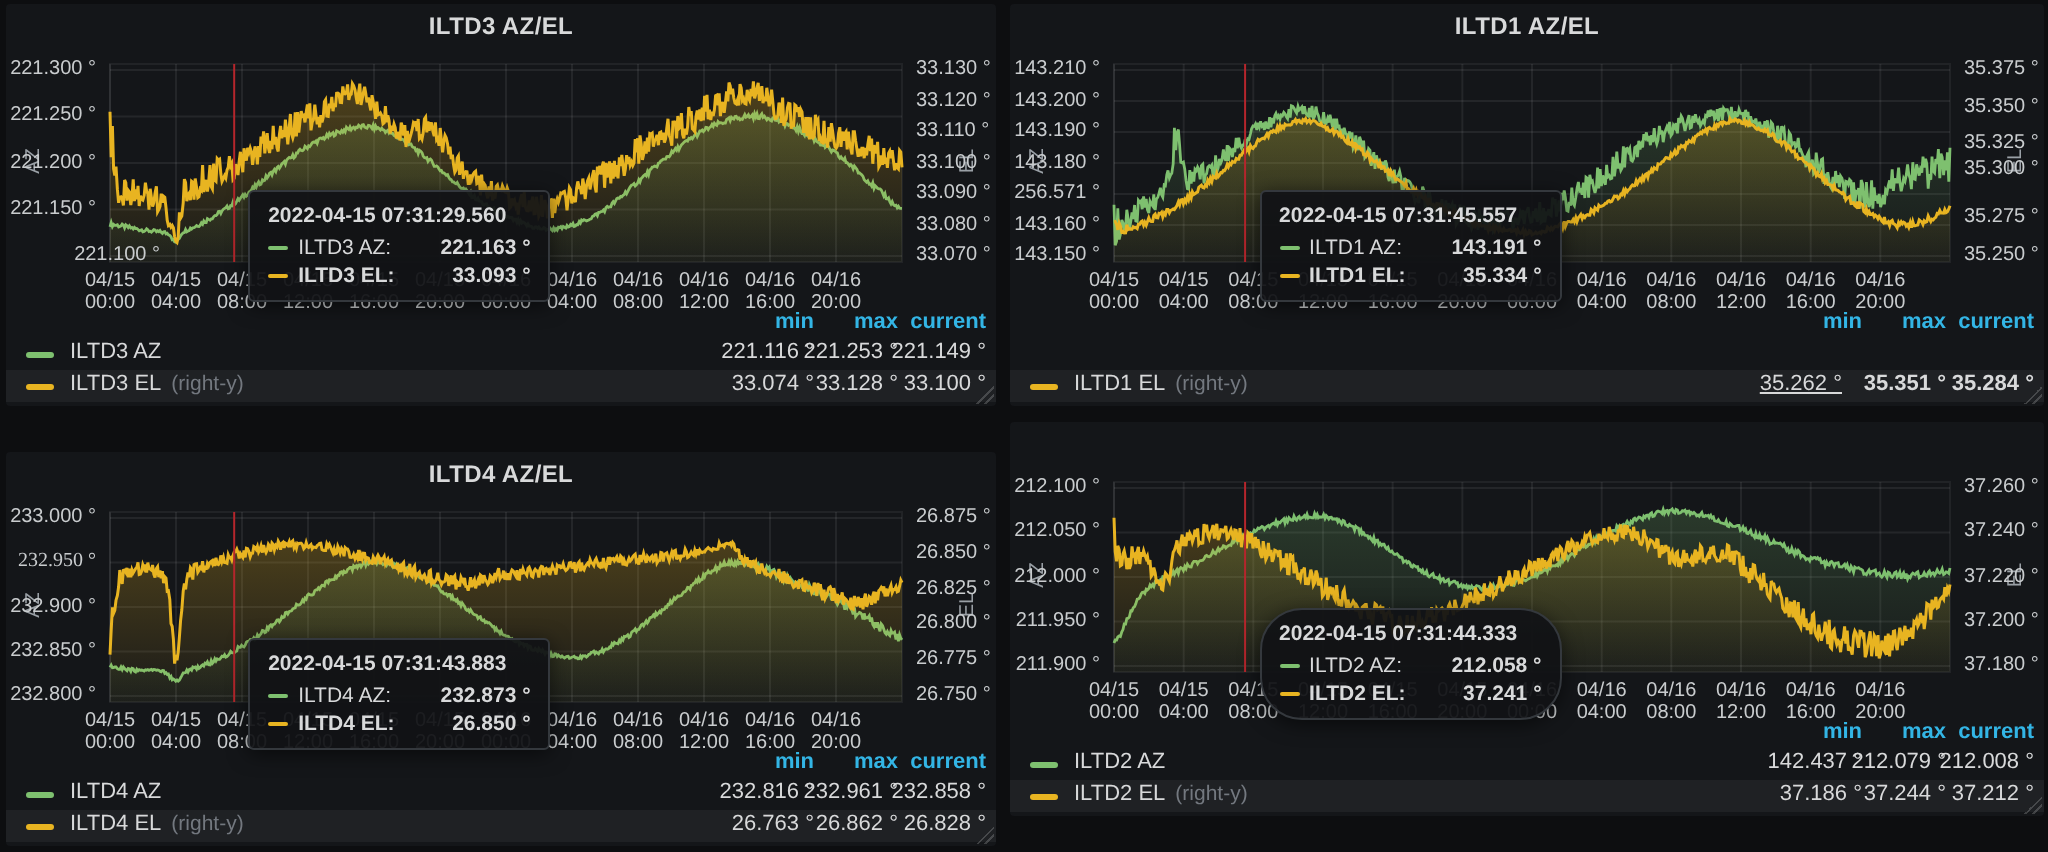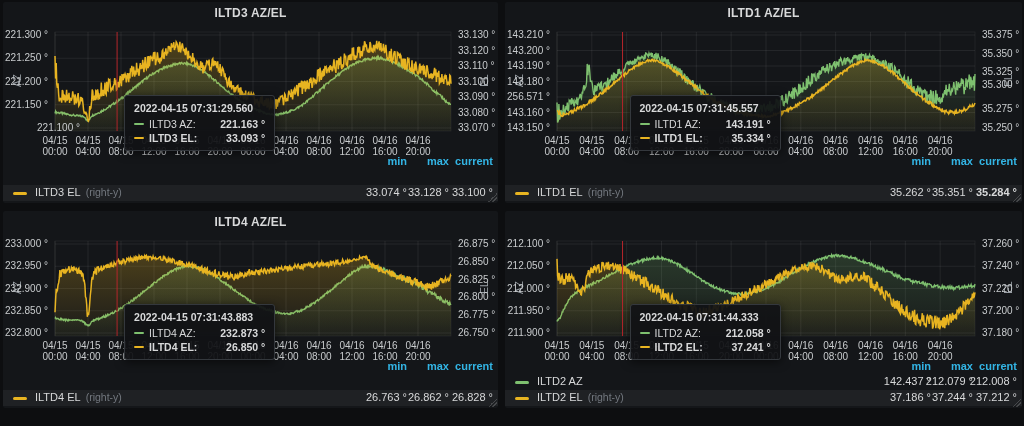--- a/index.html
+++ b/index.html
@@ -93,20 +93,27 @@
         <div class="tt-row bold">
           <span class="tt-mark" style="background: rgb(232, 180, 33);"></span>
           <span class="tt-name">ILTD3 EL:</span>
           <span class="tt-val">33.093 °</span>
         </div>
       </div>
     <div class="legend">
         <div class="lg-head" style="right: 91px; top: 153px;">min</div>
         <div class="lg-head" style="right: 49px; top: 153px;">max</div>
         <div class="lg-head" style="right: 5px; top: 153px;">current</div>
+        <div class="lg-row" style="top: 167px;">
+          <span class="lg-mark" style="background: rgb(126, 192, 111);"></span>
+          <span class="lg-name"><span>ILTD3 AZ</span></span>
+          <span class="lg-val" style="right: 91px;">221.116 °</span>
+          <span class="lg-val" style="right: 49px;">221.253 °</span>
+          <span class="lg-val" style="right: 5px;">221.149 °</span>
+        </div>
         <div class="lg-row hl" style="top: 183px;">
           <span class="lg-mark" style="background: rgb(232, 180, 33);"></span>
           <span class="lg-name"><span>ILTD3 EL</span><span class="lg-suffix" style="margin-left: 5px;">(right-y)</span></span>
           <span class="lg-val" style="right: 91px;">33.074 °</span>
           <span class="lg-val" style="right: 49px;">33.128 °</span>
           <span class="lg-val" style="right: 5px;">33.100 °</span>
         </div>
       </div>
     <div class="resize"></div>
   <div class="ylab l" style="left: 0px; width: 45px; top: 28px;">221.300 °</div>
@@ -200,22 +207,22 @@
           <span class="tt-val">35.334 °</span>
         </div>
       </div>
     <div class="legend">
         <div class="lg-head" style="right: 91px; top: 153px;">min</div>
         <div class="lg-head" style="right: 49px; top: 153px;">max</div>
         <div class="lg-head" style="right: 5px; top: 153px;">current</div>
         <div class="lg-row hl" style="top: 183px;">
           <span class="lg-mark" style="background: rgb(232, 180, 33);"></span>
           <span class="lg-name"><span>ILTD1 EL</span><span class="lg-suffix" style="margin-left: 5px;">(right-y)</span></span>
-          <span class="lg-val" style="right: 91px;">35.262 °</span>
-          <span class="lg-val" style="right: 49px;">35.351 °</span>
+          <span class="lg-val" style="right: 101px; text-decoration: underline;">35.262 °</span>
+          <span class="lg-val" style="right: 49px; font-weight: bold;">35.351 °</span>
           <span class="lg-val" style="right: 5px; font-weight: bold;">35.284 °</span>
         </div>
       </div>
     <div class="resize"></div>
   <div class="ylab l" style="left: 0px; width: 45px; top: 28px;">143.210 °</div>
       <div class="ylab l" style="left: 0px; width: 45px; top: 43.5px;">143.200 °</div>
       <div class="ylab l" style="left: 0px; width: 45px; top: 59px;">143.190 °</div>
       <div class="ylab l" style="left: 0px; width: 45px; top: 74.5px;">143.180 °</div>
       <div class="ylab l" style="left: 0px; width: 45px; top: 90px;">256.571 °</div>
       <div class="ylab l" style="left: 0px; width: 45px; top: 105.5px;">143.160 °</div>
@@ -244,21 +251,21 @@
       <div class="xlab" style="left: 273.833px; top: 144px;">04:00</div>
       <div class="xlab" style="left: 308.667px; top: 133px;">04/16</div>
       <div class="xlab" style="left: 308.667px; top: 144px;">08:00</div>
       <div class="xlab" style="left: 343.5px; top: 133px;">04/16</div>
       <div class="xlab" style="left: 343.5px; top: 144px;">12:00</div>
       <div class="xlab" style="left: 378.333px; top: 133px;">04/16</div>
       <div class="xlab" style="left: 378.333px; top: 144px;">16:00</div>
       <div class="xlab" style="left: 413.167px; top: 133px;">04/16</div>
       <div class="xlab" style="left: 413.167px; top: 144px;">20:00</div>
     </div>
-    <div class="panel" style="left: 3px; top: 211px; width: 495px; height: 197px;">
+    <div class="panel" style="left: 3px; top: 226px; width: 495px; height: 197px;">
       <svg class="chart" width="495" height="197">
         <defs>
           <linearGradient id="g2_0" gradientUnits="userSpaceOnUse" x1="0" y1="30" x2="0" y2="125">
             <stop offset="0%" stop-color="#7ec06f" stop-opacity="0.24"></stop>
             <stop offset="100%" stop-color="#7ec06f" stop-opacity="0.03"></stop>
           </linearGradient>
           <linearGradient id="g2_1" gradientUnits="userSpaceOnUse" x1="0" y1="30" x2="0" y2="125">
             <stop offset="0%" stop-color="#e8b421" stop-opacity="0.3"></stop>
             <stop offset="100%" stop-color="#e8b421" stop-opacity="0.03"></stop>
           </linearGradient>
@@ -300,31 +307,38 @@
         <div class="tt-row bold">
           <span class="tt-mark" style="background: rgb(232, 180, 33);"></span>
           <span class="tt-name">ILTD4 EL:</span>
           <span class="tt-val">26.850 °</span>
         </div>
       </div>
     <div class="legend">
         <div class="lg-head" style="right: 91px; top: 149px;">min</div>
         <div class="lg-head" style="right: 49px; top: 149px;">max</div>
         <div class="lg-head" style="right: 5px; top: 149px;">current</div>
+        <div class="lg-row" style="top: 163px;">
+          <span class="lg-mark" style="background: rgb(126, 192, 111);"></span>
+          <span class="lg-name"><span>ILTD4 AZ</span></span>
+          <span class="lg-val" style="right: 91px;">232.816 °</span>
+          <span class="lg-val" style="right: 49px;">232.961 °</span>
+          <span class="lg-val" style="right: 5px;">232.858 °</span>
+        </div>
         <div class="lg-row hl" style="top: 179px;">
           <span class="lg-mark" style="background: rgb(232, 180, 33);"></span>
           <span class="lg-name"><span>ILTD4 EL</span><span class="lg-suffix" style="margin-left: 5px;">(right-y)</span></span>
           <span class="lg-val" style="right: 91px;">26.763 °</span>
           <span class="lg-val" style="right: 49px;">26.862 °</span>
           <span class="lg-val" style="right: 5px; text-align: right;">26.828 °</span>
         </div>
       </div>
     <div class="resize"></div>
   <div class="ylab l" style="left: 0px; width: 45px; top: 28px;">233.000 °</div>
-      <div class="ylab l" style="left: 0px; width: 45px; top: 50.25px;">232.950 °</div>
+      <div class="ylab l" style="left: 0px; width: 45px; top: 50.25px; font-family: Liberation Serif, serif;">232.950 °</div>
       <div class="ylab l" style="left: 0px; width: 45px; top: 72.5px;">232.900 °</div>
       <div class="ylab l" style="left: 0px; width: 45px; top: 94.75px;">232.850 °</div>
       <div class="ylab l" style="left: 0px; width: 45px; top: 117px;">232.800 °</div>
       <div class="ylab" style="left: 455px; top: 28px;">26.875 °</div>
       <div class="ylab" style="left: 455px; top: 45.8px;">26.850 °</div>
       <div class="ylab" style="left: 455px; top: 63.6px;">26.825 °</div>
       <div class="ylab" style="left: 455px; top: 81.4px;">26.800 °</div>
       <div class="ylab" style="left: 455px; top: 99.2px;">26.775 °</div>
       <div class="ylab" style="left: 455px; top: 117px;">26.750 °</div>
       <div class="xlab" style="left: 30px; top: 129px;">04/15</div>
@@ -383,21 +397,21 @@
         <line x1="400.33333333333337" y1="30" x2="400.33333333333337" y2="125" stroke="rgba(255,255,255,0.07)" stroke-width="1"></line>
         <line x1="435.16666666666663" y1="30" x2="435.16666666666663" y2="125" stroke="rgba(255,255,255,0.07)" stroke-width="1"></line>
         <path d="M52.0,110.5L52.6,109.0L53.3,109.0L53.9,107.5L54.6,107.0L55.2,107.3L55.9,104.9L56.5,103.8L57.1,101.0L57.8,101.0L58.4,98.3L59.1,98.1L59.7,97.4L60.4,94.4L61.0,94.5L61.6,92.9L62.3,92.3L62.9,90.9L63.6,88.6L64.2,88.5L64.9,87.8L65.5,86.2L66.1,85.2L66.8,85.0L67.4,85.7L68.1,83.6L68.7,84.0L69.4,83.3L70.0,81.5L70.6,82.3L71.3,81.3L71.9,82.2L72.6,79.8L73.2,80.2L73.9,79.5L74.5,80.1L75.2,78.9L75.8,79.5L76.4,77.3L77.1,77.4L77.7,77.3L78.4,76.9L79.0,77.9L79.7,77.1L80.3,77.2L80.9,76.4L81.6,74.7L82.2,76.2L82.9,74.6L83.5,73.7L84.2,75.7L84.8,73.5L85.4,72.8L86.1,73.2L86.7,74.3L87.4,72.2L88.0,73.3L88.7,71.1L89.3,72.0L89.9,72.4L90.6,72.5L91.2,70.7L91.9,69.7L92.5,69.7L93.2,69.7L93.8,70.9L94.4,69.8L95.1,69.3L95.7,69.3L96.4,69.1L97.0,68.4L97.7,67.0L98.3,66.7L98.9,67.2L99.6,67.4L100.2,67.1L100.9,65.8L101.5,64.4L102.2,65.6L102.8,65.9L103.4,64.6L104.1,63.2L104.7,64.4L105.4,63.5L106.0,63.3L106.7,61.9L107.3,62.1L107.9,63.0L108.6,62.3L109.2,61.8L109.9,61.5L110.5,61.7L111.2,59.7L111.8,60.3L112.4,59.4L113.1,58.0L113.7,59.7L114.4,57.5L115.0,58.6L115.7,58.5L116.3,56.6L117.0,57.5L117.6,57.2L118.2,57.1L118.9,57.1L119.5,55.8L120.2,55.4L120.8,55.9L121.5,55.4L122.1,54.1L122.7,54.7L123.4,54.1L124.0,53.0L124.7,53.3L125.3,52.8L126.0,52.2L126.6,52.5L127.2,53.7L127.9,52.7L128.5,52.2L129.2,51.7L129.8,52.6L130.5,51.4L131.1,51.0L131.7,50.6L132.4,51.2L133.0,49.5L133.7,51.5L134.3,50.1L135.0,50.4L135.6,49.6L136.2,49.1L136.9,48.4L137.5,50.6L138.2,48.5L138.8,49.8L139.5,47.9L140.1,48.6L140.7,49.1L141.4,49.2L142.0,47.0L142.7,48.5L143.3,49.1L144.0,47.7L144.6,47.2L145.2,48.5L145.9,47.9L146.5,47.7L147.2,46.8L147.8,47.8L148.5,46.1L149.1,48.0L149.7,47.5L150.4,47.7L151.0,47.9L151.7,47.9L152.3,45.8L153.0,47.5L153.6,46.2L154.2,47.9L154.9,47.4L155.5,47.6L156.2,47.5L156.8,46.2L157.5,48.2L158.1,46.8L158.8,47.6L159.4,48.5L160.0,47.7L160.7,47.6L161.3,48.6L162.0,48.4L162.6,48.6L163.3,48.4L163.9,49.9L164.5,48.9L165.2,49.9L165.8,51.0L166.5,49.2L167.1,49.5L167.8,51.5L168.4,51.6L169.0,52.2L169.7,51.2L170.3,51.8L171.0,52.1L171.6,52.3L172.3,54.2L172.9,52.2L173.5,52.8L174.2,53.0L174.8,55.5L175.5,54.0L176.1,56.1L176.8,55.4L177.4,56.6L178.0,56.7L178.7,56.8L179.3,58.1L180.0,57.4L180.6,58.6L181.3,59.6L181.9,57.7L182.5,60.4L183.2,59.1L183.8,59.0L184.5,61.6L185.1,60.7L185.8,61.7L186.4,61.1L187.0,61.1L187.7,62.6L188.3,63.4L189.0,62.6L189.6,64.4L190.3,64.9L190.9,64.5L191.5,65.5L192.2,66.2L192.8,66.2L193.5,65.9L194.1,66.6L194.8,67.6L195.4,67.5L196.0,67.8L196.7,70.1L197.3,69.5L198.0,69.4L198.6,70.4L199.3,69.8L199.9,70.4L200.6,72.3L201.2,72.6L201.8,71.5L202.5,72.0L203.1,72.5L203.8,72.3L204.4,74.2L205.1,73.9L205.7,74.9L206.3,74.0L207.0,75.9L207.6,75.9L208.3,74.6L208.9,76.8L209.6,77.4L210.2,76.9L210.8,76.3L211.5,75.8L212.1,77.7L212.8,77.6L213.4,77.9L214.1,78.4L214.7,77.3L215.3,79.7L216.0,78.4L216.6,78.2L217.3,80.0L217.9,79.9L218.6,79.0L219.2,78.7L219.8,81.2L220.5,80.3L221.1,80.1L221.8,79.6L222.4,79.6L223.1,80.6L223.7,80.4L224.3,82.4L225.0,82.1L225.6,81.3L226.3,82.8L226.9,81.8L227.6,82.6L228.2,81.8L228.8,83.3L229.5,82.2L230.1,83.0L230.8,82.0L231.4,83.2L232.1,82.7L232.7,82.6L233.3,81.8L234.0,82.0L234.6,82.2L235.3,83.3L235.9,84.0L236.6,82.5L237.2,83.4L237.8,84.1L238.5,83.7L239.1,83.7L239.8,82.1L240.4,84.0L241.1,83.0L241.7,81.4L242.4,83.2L243.0,82.8L243.6,81.9L244.3,82.5L244.9,82.2L245.6,81.0L246.2,81.4L246.9,81.8L247.5,82.0L248.1,80.9L248.8,81.2L249.4,80.3L250.1,80.2L250.7,80.0L251.4,81.6L252.0,81.7L252.6,80.2L253.3,78.9L253.9,78.9L254.6,79.3L255.2,79.9L255.9,78.1L256.5,79.0L257.1,79.0L257.8,79.4L258.4,78.9L259.1,78.5L259.7,78.3L260.4,77.7L261.0,77.5L261.6,77.4L262.3,77.4L262.9,75.3L263.6,77.2L264.2,75.9L264.9,74.4L265.5,75.4L266.1,75.1L266.8,74.0L267.4,74.2L268.1,72.7L268.7,74.7L269.4,72.3L270.0,73.2L270.6,71.7L271.3,72.0L271.9,71.8L272.6,72.0L273.2,71.4L273.9,71.9L274.5,69.7L275.1,71.0L275.8,68.5L276.4,69.7L277.1,68.0L277.7,68.3L278.4,67.0L279.0,68.6L279.6,67.2L280.3,66.3L280.9,65.8L281.6,66.0L282.2,66.9L282.9,65.3L283.5,64.1L284.2,63.9L284.8,63.9L285.4,62.7L286.1,62.3L286.7,62.5L287.4,61.2L288.0,62.7L288.7,62.2L289.3,61.1L289.9,61.2L290.6,60.7L291.2,60.8L291.9,58.4L292.5,60.1L293.2,57.6L293.8,59.0L294.4,58.0L295.1,56.9L295.7,57.6L296.4,57.2L297.0,55.2L297.7,55.1L298.3,56.6L298.9,56.5L299.6,55.2L300.2,54.2L300.9,54.7L301.5,54.2L302.2,54.1L302.8,54.5L303.4,51.9L304.1,52.8L304.7,51.9L305.4,53.4L306.0,51.6L306.7,51.2L307.3,52.0L307.9,51.0L308.6,49.7L309.2,50.7L309.9,51.4L310.5,49.7L311.2,50.4L311.8,48.5L312.4,48.1L313.1,49.1L313.7,48.4L314.4,47.5L315.0,47.6L315.7,48.3L316.3,48.9L316.9,47.0L317.6,47.7L318.2,46.6L318.9,46.5L319.5,47.7L320.2,45.8L320.8,45.4L321.4,47.3L322.1,47.1L322.7,45.8L323.4,44.8L324.0,44.5L324.7,44.8L325.3,44.9L326.0,45.7L326.6,43.8L327.2,45.8L327.9,44.4L328.5,44.2L329.2,45.7L329.8,44.2L330.5,44.0L331.1,43.5L331.7,45.0L332.4,45.5L333.0,43.7L333.7,44.0L334.3,45.7L335.0,45.5L335.6,45.1L336.2,44.3L336.9,44.6L337.5,44.1L338.2,45.6L338.8,44.6L339.5,44.5L340.1,46.2L340.7,45.3L341.4,45.8L342.0,45.2L342.7,45.9L343.3,46.9L344.0,46.5L344.6,47.1L345.2,46.1L345.9,45.2L346.5,47.2L347.2,47.3L347.8,46.7L348.5,47.0L349.1,46.7L349.7,47.7L350.4,46.7L351.0,48.0L351.7,47.5L352.3,49.4L353.0,49.6L353.6,49.7L354.2,48.9L354.9,50.1L355.5,50.5L356.2,50.6L356.8,50.8L357.5,51.0L358.1,49.5L358.7,52.0L359.4,52.3L360.0,50.7L360.7,51.3L361.3,52.2L362.0,52.2L362.6,52.3L363.2,51.9L363.9,51.7L364.5,51.7L365.2,54.3L365.8,53.8L366.5,52.5L367.1,54.2L367.8,53.4L368.4,55.6L369.0,55.8L369.7,55.0L370.3,54.2L371.0,56.6L371.6,56.6L372.3,57.7L372.9,55.6L373.5,57.8L374.2,58.0L374.8,56.3L375.5,58.4L376.1,57.5L376.8,58.1L377.4,56.8L378.0,59.5L378.7,57.7L379.3,59.1L380.0,61.1L380.6,60.8L381.3,60.6L381.9,59.3L382.5,60.6L383.2,60.5L383.8,60.6L384.5,60.8L385.1,60.5L385.8,61.3L386.4,62.1L387.0,61.0L387.7,62.8L388.3,64.3L389.0,63.3L389.6,65.4L390.3,65.1L390.9,63.1L391.5,64.9L392.2,66.4L392.8,64.3L393.5,65.6L394.1,64.2L394.8,65.1L395.4,67.5L396.0,66.7L396.7,67.0L397.3,67.6L398.0,68.8L398.6,68.3L399.3,68.4L399.9,69.4L400.5,67.7L401.2,68.3L401.8,67.8L402.5,67.7L403.1,68.4L403.8,67.8L404.4,68.7L405.0,68.3L405.7,70.4L406.3,70.2L407.0,69.7L407.6,71.9L408.3,70.0L408.9,71.3L409.6,71.6L410.2,70.0L410.8,69.7L411.5,70.6L412.1,72.1L412.8,70.6L413.4,70.6L414.1,70.4L414.7,72.4L415.3,72.4L416.0,72.5L416.6,71.8L417.3,71.1L417.9,72.6L418.6,71.3L419.2,73.5L419.8,74.3L420.5,72.1L421.1,73.2L421.8,75.1L422.4,72.6L423.1,73.1L423.7,73.1L424.3,72.8L425.0,73.5L425.6,73.6L426.3,74.2L426.9,76.1L427.6,75.9L428.2,76.3L428.8,75.1L429.5,74.0L430.1,75.6L430.8,74.7L431.4,74.5L432.1,74.3L432.7,74.0L433.3,76.5L434.0,75.8L434.6,75.5L435.3,77.0L435.9,77.6L436.6,76.6L437.2,74.6L437.8,76.3L438.5,77.7L439.1,75.1L439.8,75.5L440.4,77.1L441.1,77.6L441.7,76.8L442.3,75.4L443.0,75.0L443.6,77.5L444.3,76.5L444.9,75.1L445.6,78.4L446.2,76.4L446.8,75.4L447.5,78.3L448.1,75.8L448.8,78.5L449.4,77.2L450.1,77.8L450.7,76.4L451.4,75.6L452.0,76.0L452.6,76.3L453.3,75.3L453.9,74.9L454.6,77.8L455.2,77.2L455.9,77.0L456.5,76.7L457.1,75.4L457.8,76.8L458.4,77.1L459.1,75.2L459.7,74.5L460.4,76.5L461.0,75.6L461.6,75.4L462.3,76.6L462.9,75.6L463.6,73.9L464.2,75.1L464.9,75.6L465.5,75.0L466.1,73.5L466.8,76.3L467.4,75.9L468.1,74.9L468.7,75.1L469.4,75.7L470.0,73.0L470,125L52,125Z" fill="url(#g3_0)" stroke="none"></path>
         <path d="M52.0,110.5L52.6,109.0L53.3,109.0L53.9,107.5L54.6,107.0L55.2,107.3L55.9,104.9L56.5,103.8L57.1,101.0L57.8,101.0L58.4,98.3L59.1,98.1L59.7,97.4L60.4,94.4L61.0,94.5L61.6,92.9L62.3,92.3L62.9,90.9L63.6,88.6L64.2,88.5L64.9,87.8L65.5,86.2L66.1,85.2L66.8,85.0L67.4,85.7L68.1,83.6L68.7,84.0L69.4,83.3L70.0,81.5L70.6,82.3L71.3,81.3L71.9,82.2L72.6,79.8L73.2,80.2L73.9,79.5L74.5,80.1L75.2,78.9L75.8,79.5L76.4,77.3L77.1,77.4L77.7,77.3L78.4,76.9L79.0,77.9L79.7,77.1L80.3,77.2L80.9,76.4L81.6,74.7L82.2,76.2L82.9,74.6L83.5,73.7L84.2,75.7L84.8,73.5L85.4,72.8L86.1,73.2L86.7,74.3L87.4,72.2L88.0,73.3L88.7,71.1L89.3,72.0L89.9,72.4L90.6,72.5L91.2,70.7L91.9,69.7L92.5,69.7L93.2,69.7L93.8,70.9L94.4,69.8L95.1,69.3L95.7,69.3L96.4,69.1L97.0,68.4L97.7,67.0L98.3,66.7L98.9,67.2L99.6,67.4L100.2,67.1L100.9,65.8L101.5,64.4L102.2,65.6L102.8,65.9L103.4,64.6L104.1,63.2L104.7,64.4L105.4,63.5L106.0,63.3L106.7,61.9L107.3,62.1L107.9,63.0L108.6,62.3L109.2,61.8L109.9,61.5L110.5,61.7L111.2,59.7L111.8,60.3L112.4,59.4L113.1,58.0L113.7,59.7L114.4,57.5L115.0,58.6L115.7,58.5L116.3,56.6L117.0,57.5L117.6,57.2L118.2,57.1L118.9,57.1L119.5,55.8L120.2,55.4L120.8,55.9L121.5,55.4L122.1,54.1L122.7,54.7L123.4,54.1L124.0,53.0L124.7,53.3L125.3,52.8L126.0,52.2L126.6,52.5L127.2,53.7L127.9,52.7L128.5,52.2L129.2,51.7L129.8,52.6L130.5,51.4L131.1,51.0L131.7,50.6L132.4,51.2L133.0,49.5L133.7,51.5L134.3,50.1L135.0,50.4L135.6,49.6L136.2,49.1L136.9,48.4L137.5,50.6L138.2,48.5L138.8,49.8L139.5,47.9L140.1,48.6L140.7,49.1L141.4,49.2L142.0,47.0L142.7,48.5L143.3,49.1L144.0,47.7L144.6,47.2L145.2,48.5L145.9,47.9L146.5,47.7L147.2,46.8L147.8,47.8L148.5,46.1L149.1,48.0L149.7,47.5L150.4,47.7L151.0,47.9L151.7,47.9L152.3,45.8L153.0,47.5L153.6,46.2L154.2,47.9L154.9,47.4L155.5,47.6L156.2,47.5L156.8,46.2L157.5,48.2L158.1,46.8L158.8,47.6L159.4,48.5L160.0,47.7L160.7,47.6L161.3,48.6L162.0,48.4L162.6,48.6L163.3,48.4L163.9,49.9L164.5,48.9L165.2,49.9L165.8,51.0L166.5,49.2L167.1,49.5L167.8,51.5L168.4,51.6L169.0,52.2L169.7,51.2L170.3,51.8L171.0,52.1L171.6,52.3L172.3,54.2L172.9,52.2L173.5,52.8L174.2,53.0L174.8,55.5L175.5,54.0L176.1,56.1L176.8,55.4L177.4,56.6L178.0,56.7L178.7,56.8L179.3,58.1L180.0,57.4L180.6,58.6L181.3,59.6L181.9,57.7L182.5,60.4L183.2,59.1L183.8,59.0L184.5,61.6L185.1,60.7L185.8,61.7L186.4,61.1L187.0,61.1L187.7,62.6L188.3,63.4L189.0,62.6L189.6,64.4L190.3,64.9L190.9,64.5L191.5,65.5L192.2,66.2L192.8,66.2L193.5,65.9L194.1,66.6L194.8,67.6L195.4,67.5L196.0,67.8L196.7,70.1L197.3,69.5L198.0,69.4L198.6,70.4L199.3,69.8L199.9,70.4L200.6,72.3L201.2,72.6L201.8,71.5L202.5,72.0L203.1,72.5L203.8,72.3L204.4,74.2L205.1,73.9L205.7,74.9L206.3,74.0L207.0,75.9L207.6,75.9L208.3,74.6L208.9,76.8L209.6,77.4L210.2,76.9L210.8,76.3L211.5,75.8L212.1,77.7L212.8,77.6L213.4,77.9L214.1,78.4L214.7,77.3L215.3,79.7L216.0,78.4L216.6,78.2L217.3,80.0L217.9,79.9L218.6,79.0L219.2,78.7L219.8,81.2L220.5,80.3L221.1,80.1L221.8,79.6L222.4,79.6L223.1,80.6L223.7,80.4L224.3,82.4L225.0,82.1L225.6,81.3L226.3,82.8L226.9,81.8L227.6,82.6L228.2,81.8L228.8,83.3L229.5,82.2L230.1,83.0L230.8,82.0L231.4,83.2L232.1,82.7L232.7,82.6L233.3,81.8L234.0,82.0L234.6,82.2L235.3,83.3L235.9,84.0L236.6,82.5L237.2,83.4L237.8,84.1L238.5,83.7L239.1,83.7L239.8,82.1L240.4,84.0L241.1,83.0L241.7,81.4L242.4,83.2L243.0,82.8L243.6,81.9L244.3,82.5L244.9,82.2L245.6,81.0L246.2,81.4L246.9,81.8L247.5,82.0L248.1,80.9L248.8,81.2L249.4,80.3L250.1,80.2L250.7,80.0L251.4,81.6L252.0,81.7L252.6,80.2L253.3,78.9L253.9,78.9L254.6,79.3L255.2,79.9L255.9,78.1L256.5,79.0L257.1,79.0L257.8,79.4L258.4,78.9L259.1,78.5L259.7,78.3L260.4,77.7L261.0,77.5L261.6,77.4L262.3,77.4L262.9,75.3L263.6,77.2L264.2,75.9L264.9,74.4L265.5,75.4L266.1,75.1L266.8,74.0L267.4,74.2L268.1,72.7L268.7,74.7L269.4,72.3L270.0,73.2L270.6,71.7L271.3,72.0L271.9,71.8L272.6,72.0L273.2,71.4L273.9,71.9L274.5,69.7L275.1,71.0L275.8,68.5L276.4,69.7L277.1,68.0L277.7,68.3L278.4,67.0L279.0,68.6L279.6,67.2L280.3,66.3L280.9,65.8L281.6,66.0L282.2,66.9L282.9,65.3L283.5,64.1L284.2,63.9L284.8,63.9L285.4,62.7L286.1,62.3L286.7,62.5L287.4,61.2L288.0,62.7L288.7,62.2L289.3,61.1L289.9,61.2L290.6,60.7L291.2,60.8L291.9,58.4L292.5,60.1L293.2,57.6L293.8,59.0L294.4,58.0L295.1,56.9L295.7,57.6L296.4,57.2L297.0,55.2L297.7,55.1L298.3,56.6L298.9,56.5L299.6,55.2L300.2,54.2L300.9,54.7L301.5,54.2L302.2,54.1L302.8,54.5L303.4,51.9L304.1,52.8L304.7,51.9L305.4,53.4L306.0,51.6L306.7,51.2L307.3,52.0L307.9,51.0L308.6,49.7L309.2,50.7L309.9,51.4L310.5,49.7L311.2,50.4L311.8,48.5L312.4,48.1L313.1,49.1L313.7,48.4L314.4,47.5L315.0,47.6L315.7,48.3L316.3,48.9L316.9,47.0L317.6,47.7L318.2,46.6L318.9,46.5L319.5,47.7L320.2,45.8L320.8,45.4L321.4,47.3L322.1,47.1L322.7,45.8L323.4,44.8L324.0,44.5L324.7,44.8L325.3,44.9L326.0,45.7L326.6,43.8L327.2,45.8L327.9,44.4L328.5,44.2L329.2,45.7L329.8,44.2L330.5,44.0L331.1,43.5L331.7,45.0L332.4,45.5L333.0,43.7L333.7,44.0L334.3,45.7L335.0,45.5L335.6,45.1L336.2,44.3L336.9,44.6L337.5,44.1L338.2,45.6L338.8,44.6L339.5,44.5L340.1,46.2L340.7,45.3L341.4,45.8L342.0,45.2L342.7,45.9L343.3,46.9L344.0,46.5L344.6,47.1L345.2,46.1L345.9,45.2L346.5,47.2L347.2,47.3L347.8,46.7L348.5,47.0L349.1,46.7L349.7,47.7L350.4,46.7L351.0,48.0L351.7,47.5L352.3,49.4L353.0,49.6L353.6,49.7L354.2,48.9L354.9,50.1L355.5,50.5L356.2,50.6L356.8,50.8L357.5,51.0L358.1,49.5L358.7,52.0L359.4,52.3L360.0,50.7L360.7,51.3L361.3,52.2L362.0,52.2L362.6,52.3L363.2,51.9L363.9,51.7L364.5,51.7L365.2,54.3L365.8,53.8L366.5,52.5L367.1,54.2L367.8,53.4L368.4,55.6L369.0,55.8L369.7,55.0L370.3,54.2L371.0,56.6L371.6,56.6L372.3,57.7L372.9,55.6L373.5,57.8L374.2,58.0L374.8,56.3L375.5,58.4L376.1,57.5L376.8,58.1L377.4,56.8L378.0,59.5L378.7,57.7L379.3,59.1L380.0,61.1L380.6,60.8L381.3,60.6L381.9,59.3L382.5,60.6L383.2,60.5L383.8,60.6L384.5,60.8L385.1,60.5L385.8,61.3L386.4,62.1L387.0,61.0L387.7,62.8L388.3,64.3L389.0,63.3L389.6,65.4L390.3,65.1L390.9,63.1L391.5,64.9L392.2,66.4L392.8,64.3L393.5,65.6L394.1,64.2L394.8,65.1L395.4,67.5L396.0,66.7L396.7,67.0L397.3,67.6L398.0,68.8L398.6,68.3L399.3,68.4L399.9,69.4L400.5,67.7L401.2,68.3L401.8,67.8L402.5,67.7L403.1,68.4L403.8,67.8L404.4,68.7L405.0,68.3L405.7,70.4L406.3,70.2L407.0,69.7L407.6,71.9L408.3,70.0L408.9,71.3L409.6,71.6L410.2,70.0L410.8,69.7L411.5,70.6L412.1,72.1L412.8,70.6L413.4,70.6L414.1,70.4L414.7,72.4L415.3,72.4L416.0,72.5L416.6,71.8L417.3,71.1L417.9,72.6L418.6,71.3L419.2,73.5L419.8,74.3L420.5,72.1L421.1,73.2L421.8,75.1L422.4,72.6L423.1,73.1L423.7,73.1L424.3,72.8L425.0,73.5L425.6,73.6L426.3,74.2L426.9,76.1L427.6,75.9L428.2,76.3L428.8,75.1L429.5,74.0L430.1,75.6L430.8,74.7L431.4,74.5L432.1,74.3L432.7,74.0L433.3,76.5L434.0,75.8L434.6,75.5L435.3,77.0L435.9,77.6L436.6,76.6L437.2,74.6L437.8,76.3L438.5,77.7L439.1,75.1L439.8,75.5L440.4,77.1L441.1,77.6L441.7,76.8L442.3,75.4L443.0,75.0L443.6,77.5L444.3,76.5L444.9,75.1L445.6,78.4L446.2,76.4L446.8,75.4L447.5,78.3L448.1,75.8L448.8,78.5L449.4,77.2L450.1,77.8L450.7,76.4L451.4,75.6L452.0,76.0L452.6,76.3L453.3,75.3L453.9,74.9L454.6,77.8L455.2,77.2L455.9,77.0L456.5,76.7L457.1,75.4L457.8,76.8L458.4,77.1L459.1,75.2L459.7,74.5L460.4,76.5L461.0,75.6L461.6,75.4L462.3,76.6L462.9,75.6L463.6,73.9L464.2,75.1L464.9,75.6L465.5,75.0L466.1,73.5L466.8,76.3L467.4,75.9L468.1,74.9L468.7,75.1L469.4,75.7L470.0,73.0" fill="none" stroke="#7ec06f" stroke-width="1.4"></path>
         <path d="M52.0,47.9L52.6,64.8L53.3,69.7L53.9,61.9L54.6,63.9L55.2,71.9L55.9,71.4L56.5,65.9L57.1,64.4L57.8,67.9L58.4,73.6L59.1,68.0L59.7,73.4L60.4,71.4L61.0,62.2L61.6,66.9L62.3,66.2L62.9,71.0L63.6,64.7L64.2,62.4L64.9,71.0L65.5,65.1L66.1,67.3L66.8,64.4L67.4,66.4L68.1,68.3L68.7,67.0L69.4,71.2L70.0,69.0L70.6,77.2L71.3,76.2L71.9,72.8L72.6,75.5L73.2,79.9L73.9,79.5L74.5,80.7L75.2,79.8L75.8,83.5L76.4,83.9L77.1,78.2L77.7,75.5L78.4,76.4L79.0,78.2L79.7,79.7L80.3,75.0L80.9,69.7L81.6,65.1L82.2,64.1L82.9,62.0L83.5,59.2L84.2,64.8L84.8,65.6L85.4,59.8L86.1,56.3L86.7,62.0L87.4,57.5L88.0,62.1L88.7,55.2L89.3,59.2L89.9,55.7L90.6,57.1L91.2,59.9L91.9,57.6L92.5,53.9L93.2,57.3L93.8,53.2L94.4,61.1L95.1,60.2L95.7,60.7L96.4,60.5L97.0,51.1L97.7,53.3L98.3,51.4L98.9,56.4L99.6,58.2L100.2,55.4L100.9,54.0L101.5,51.5L102.2,58.3L102.8,53.4L103.4,50.9L104.1,59.0L104.7,57.3L105.4,53.8L106.0,53.9L106.7,54.8L107.3,54.0L107.9,51.9L108.6,58.5L109.2,57.9L109.9,55.2L110.5,53.8L111.2,56.3L111.8,59.0L112.4,54.0L113.1,54.2L113.7,59.1L114.4,59.3L115.0,53.1L115.7,62.6L116.3,57.6L117.0,56.5L117.6,57.7L118.2,63.2L118.9,55.3L119.5,56.0L120.2,60.6L120.8,55.6L121.5,63.2L122.1,60.2L122.7,57.5L123.4,63.0L124.0,58.6L124.7,63.0L125.3,66.3L126.0,67.9L126.6,59.6L127.2,63.4L127.9,68.8L128.5,67.4L129.2,60.5L129.8,67.0L130.5,64.0L131.1,69.9L131.7,68.3L132.4,64.1L133.0,64.4L133.7,64.9L134.3,67.4L135.0,64.0L135.6,72.7L136.2,71.7L136.9,68.2L137.5,72.8L138.2,65.7L138.8,75.8L139.5,75.9L140.1,65.7L140.7,68.3L141.4,67.5L142.0,75.7L142.7,70.3L143.3,73.4L144.0,78.8L144.6,77.1L145.2,78.7L145.9,74.4L146.5,74.5L147.2,72.8L147.8,81.4L148.5,77.8L149.1,81.5L149.7,78.2L150.4,73.9L151.0,75.9L151.7,81.6L152.3,80.4L153.0,74.3L153.6,76.0L154.2,81.7L154.9,80.0L155.5,78.0L156.2,87.3L156.8,86.4L157.5,84.6L158.1,77.8L158.8,89.0L159.4,86.6L160.0,82.3L160.7,84.6L161.3,82.7L162.0,87.7L162.6,89.0L163.3,81.6L163.9,87.6L164.5,91.9L165.2,88.8L165.8,92.3L166.5,85.1L167.1,83.8L167.8,89.4L168.4,93.6L169.0,88.8L169.7,93.0L170.3,92.2L171.0,90.9L171.6,89.6L172.3,90.7L172.9,94.7L173.5,92.1L174.2,93.4L174.8,96.1L175.5,98.6L176.1,92.6L176.8,92.0L177.4,94.2L178.0,90.6L178.7,95.2L179.3,98.5L180.0,94.0L180.6,98.1L181.3,101.2L181.9,95.1L182.5,90.8L183.2,91.4L183.8,93.9L184.5,93.3L185.1,92.6L185.8,95.9L186.4,92.2L187.0,97.9L187.7,99.9L188.3,95.7L189.0,95.4L189.6,94.4L190.3,97.1L190.9,96.9L191.5,106.2L192.2,104.2L192.8,106.0L193.5,101.4L194.1,103.1L194.8,96.9L195.4,99.4L196.0,104.8L196.7,106.2L197.3,105.4L198.0,104.2L198.6,96.6L199.3,106.0L199.9,105.0L200.6,103.1L201.2,97.0L201.8,103.9L202.5,101.5L203.1,103.1L203.8,100.2L204.4,94.0L205.1,99.6L205.7,102.8L206.3,100.1L207.0,102.1L207.6,100.9L208.3,97.5L208.9,93.3L209.6,96.9L210.2,96.9L210.8,92.6L211.5,100.4L212.1,96.9L212.8,100.2L213.4,93.5L214.1,94.7L214.7,94.1L215.3,93.6L216.0,93.0L216.6,93.9L217.3,99.7L217.9,94.1L218.6,96.4L219.2,92.1L219.8,90.9L220.5,93.2L221.1,93.2L221.8,96.6L222.4,88.9L223.1,92.1L223.7,94.3L224.3,94.0L225.0,93.7L225.6,93.4L226.3,91.7L226.9,90.5L227.6,85.9L228.2,93.3L228.8,86.8L229.5,90.2L230.1,85.0L230.8,88.4L231.4,88.8L232.1,90.4L232.7,82.8L233.3,84.6L234.0,91.2L234.6,86.8L235.3,88.1L235.9,85.9L236.6,89.4L237.2,80.7L237.8,86.5L238.5,83.3L239.1,86.4L239.8,86.7L240.4,81.3L241.1,82.2L241.7,87.3L242.4,85.9L243.0,86.1L243.6,82.8L244.3,81.0L244.9,77.1L245.6,80.3L246.2,84.6L246.9,82.6L247.5,81.1L248.1,79.3L248.8,81.4L249.4,74.3L250.1,77.3L250.7,82.0L251.4,79.2L252.0,80.0L252.6,74.1L253.3,79.0L253.9,74.4L254.6,80.1L255.2,79.6L255.9,80.1L256.5,74.6L257.1,73.3L257.8,77.8L258.4,74.7L259.1,74.0L259.7,69.8L260.4,70.3L261.0,77.0L261.6,74.0L262.3,69.5L262.9,71.9L263.6,74.7L264.2,68.1L264.9,71.4L265.5,74.5L266.1,68.0L266.8,71.0L267.4,69.1L268.1,73.3L268.7,71.0L269.4,69.6L270.0,72.5L270.6,66.5L271.3,65.4L271.9,67.5L272.6,65.1L273.2,62.9L273.9,69.5L274.5,64.6L275.1,62.5L275.8,63.4L276.4,67.4L277.1,68.3L277.7,65.6L278.4,61.6L279.0,59.5L279.6,65.1L280.3,62.8L280.9,59.3L281.6,60.3L282.2,64.6L282.9,66.4L283.5,60.0L284.2,62.1L284.8,63.1L285.4,62.6L286.1,60.0L286.7,61.0L287.4,57.2L288.0,58.9L288.7,56.5L289.3,56.3L289.9,55.4L290.6,58.7L291.2,60.9L291.9,59.3L292.5,58.9L293.2,60.1L293.8,60.4L294.4,55.9L295.1,58.6L295.7,58.7L296.4,57.5L297.0,53.1L297.7,57.5L298.3,57.2L298.9,58.2L299.6,52.5L300.2,54.8L300.9,58.9L301.5,57.0L302.2,59.1L302.8,56.4L303.4,59.7L304.1,54.4L304.7,54.5L305.4,51.3L306.0,57.2L306.7,57.6L307.3,51.4L307.9,56.4L308.6,51.6L309.2,54.4L309.9,54.3L310.5,56.5L311.2,59.4L311.8,52.4L312.4,57.0L313.1,57.7L313.7,54.8L314.4,58.3L315.0,61.0L315.7,61.3L316.3,59.9L316.9,53.8L317.6,57.3L318.2,58.0L318.9,62.9L319.5,61.4L320.2,58.9L320.8,59.3L321.4,59.9L322.1,61.4L322.7,63.3L323.4,58.7L324.0,58.9L324.7,67.8L325.3,65.4L326.0,61.6L326.6,65.1L327.2,64.8L327.9,61.5L328.5,64.6L329.2,62.4L329.8,71.3L330.5,66.1L331.1,64.8L331.7,69.7L332.4,70.7L333.0,65.6L333.7,64.9L334.3,72.4L335.0,69.8L335.6,71.2L336.2,68.1L336.9,64.0L337.5,70.4L338.2,65.7L338.8,68.9L339.5,69.1L340.1,69.8L340.7,68.2L341.4,72.3L342.0,67.0L342.7,63.8L343.3,70.7L344.0,64.9L344.6,68.8L345.2,61.9L345.9,62.9L346.5,69.3L347.2,69.0L347.8,69.9L348.5,67.7L349.1,66.4L349.7,68.4L350.4,62.4L351.0,66.1L351.7,61.9L352.3,66.9L353.0,68.0L353.6,69.5L354.2,69.3L354.9,69.5L355.5,67.0L356.2,63.9L356.8,67.9L357.5,67.4L358.1,67.7L358.7,61.5L359.4,61.9L360.0,70.0L360.7,67.8L361.3,64.5L362.0,71.4L362.6,65.0L363.2,64.9L363.9,65.6L364.5,65.9L365.2,73.7L365.8,76.8L366.5,66.9L367.1,77.2L367.8,72.5L368.4,77.8L369.0,75.0L369.7,80.5L370.3,73.1L371.0,78.8L371.6,71.3L372.3,71.6L372.9,76.4L373.5,78.4L374.2,79.4L374.8,78.1L375.5,84.1L376.1,82.2L376.8,75.4L377.4,82.3L378.0,80.7L378.7,86.2L379.3,87.4L380.0,88.4L380.6,79.5L381.3,81.0L381.9,81.0L382.5,83.7L383.2,85.2L383.8,84.0L384.5,83.2L385.1,85.9L385.8,87.9L386.4,93.1L387.0,94.0L387.7,95.6L388.3,87.7L389.0,93.1L389.6,97.6L390.3,90.5L390.9,90.7L391.5,97.7L392.2,89.2L392.8,97.9L393.5,99.2L394.1,90.1L394.8,101.3L395.4,102.7L396.0,97.6L396.7,93.3L397.3,102.5L398.0,98.2L398.6,104.1L399.3,101.7L399.9,101.1L400.5,106.1L401.2,96.4L401.8,95.8L402.5,104.8L403.1,106.8L403.8,108.0L404.4,101.3L405.0,105.7L405.7,109.4L406.3,106.5L407.0,105.1L407.6,99.8L408.3,104.9L408.9,111.0L409.6,98.9L410.2,112.6L410.8,113.3L411.5,104.7L412.1,103.9L412.8,108.8L413.4,111.2L414.1,109.4L414.7,110.3L415.3,115.1L416.0,109.0L416.6,108.7L417.3,102.2L417.9,110.8L418.6,104.3L419.2,114.3L419.8,112.9L420.5,113.9L421.1,116.3L421.8,106.7L422.4,104.5L423.1,105.8L423.7,109.9L424.3,112.9L425.0,104.6L425.6,104.7L426.3,106.7L426.9,105.3L427.6,117.6L428.2,115.8L428.8,111.8L429.5,107.7L430.1,104.7L430.8,117.1L431.4,112.2L432.1,106.7L432.7,107.9L433.3,117.1L434.0,106.5L434.6,118.2L435.3,115.8L435.9,109.3L436.6,113.2L437.2,114.4L437.8,106.9L438.5,116.5L439.1,105.8L439.8,117.2L440.4,106.7L441.1,114.2L441.7,104.7L442.3,104.5L443.0,111.5L443.6,114.1L444.3,107.8L444.9,102.9L445.6,106.4L446.2,111.7L446.8,105.8L447.5,101.9L448.1,109.4L448.8,103.8L449.4,106.9L450.1,106.7L450.7,102.9L451.4,108.4L452.0,99.8L452.6,100.4L453.3,98.6L453.9,102.1L454.6,100.7L455.2,95.5L455.9,98.5L456.5,96.9L457.1,103.5L457.8,98.2L458.4,90.7L459.1,91.2L459.7,91.4L460.4,98.8L461.0,88.8L461.6,92.9L462.3,92.1L462.9,87.5L463.6,92.9L464.2,92.5L464.9,89.2L465.5,88.2L466.1,87.5L466.8,88.6L467.4,82.6L468.1,87.3L468.7,83.1L469.4,84.8L470.0,81.3L470,125L52,125Z" fill="url(#g3_1)" stroke="none"></path>
         <path d="M52.0,47.9L52.6,64.8L53.3,69.7L53.9,61.9L54.6,63.9L55.2,71.9L55.9,71.4L56.5,65.9L57.1,64.4L57.8,67.9L58.4,73.6L59.1,68.0L59.7,73.4L60.4,71.4L61.0,62.2L61.6,66.9L62.3,66.2L62.9,71.0L63.6,64.7L64.2,62.4L64.9,71.0L65.5,65.1L66.1,67.3L66.8,64.4L67.4,66.4L68.1,68.3L68.7,67.0L69.4,71.2L70.0,69.0L70.6,77.2L71.3,76.2L71.9,72.8L72.6,75.5L73.2,79.9L73.9,79.5L74.5,80.7L75.2,79.8L75.8,83.5L76.4,83.9L77.1,78.2L77.7,75.5L78.4,76.4L79.0,78.2L79.7,79.7L80.3,75.0L80.9,69.7L81.6,65.1L82.2,64.1L82.9,62.0L83.5,59.2L84.2,64.8L84.8,65.6L85.4,59.8L86.1,56.3L86.7,62.0L87.4,57.5L88.0,62.1L88.7,55.2L89.3,59.2L89.9,55.7L90.6,57.1L91.2,59.9L91.9,57.6L92.5,53.9L93.2,57.3L93.8,53.2L94.4,61.1L95.1,60.2L95.7,60.7L96.4,60.5L97.0,51.1L97.7,53.3L98.3,51.4L98.9,56.4L99.6,58.2L100.2,55.4L100.9,54.0L101.5,51.5L102.2,58.3L102.8,53.4L103.4,50.9L104.1,59.0L104.7,57.3L105.4,53.8L106.0,53.9L106.7,54.8L107.3,54.0L107.9,51.9L108.6,58.5L109.2,57.9L109.9,55.2L110.5,53.8L111.2,56.3L111.8,59.0L112.4,54.0L113.1,54.2L113.7,59.1L114.4,59.3L115.0,53.1L115.7,62.6L116.3,57.6L117.0,56.5L117.6,57.7L118.2,63.2L118.9,55.3L119.5,56.0L120.2,60.6L120.8,55.6L121.5,63.2L122.1,60.2L122.7,57.5L123.4,63.0L124.0,58.6L124.7,63.0L125.3,66.3L126.0,67.9L126.6,59.6L127.2,63.4L127.9,68.8L128.5,67.4L129.2,60.5L129.8,67.0L130.5,64.0L131.1,69.9L131.7,68.3L132.4,64.1L133.0,64.4L133.7,64.9L134.3,67.4L135.0,64.0L135.6,72.7L136.2,71.7L136.9,68.2L137.5,72.8L138.2,65.7L138.8,75.8L139.5,75.9L140.1,65.7L140.7,68.3L141.4,67.5L142.0,75.7L142.7,70.3L143.3,73.4L144.0,78.8L144.6,77.1L145.2,78.7L145.9,74.4L146.5,74.5L147.2,72.8L147.8,81.4L148.5,77.8L149.1,81.5L149.7,78.2L150.4,73.9L151.0,75.9L151.7,81.6L152.3,80.4L153.0,74.3L153.6,76.0L154.2,81.7L154.9,80.0L155.5,78.0L156.2,87.3L156.8,86.4L157.5,84.6L158.1,77.8L158.8,89.0L159.4,86.6L160.0,82.3L160.7,84.6L161.3,82.7L162.0,87.7L162.6,89.0L163.3,81.6L163.9,87.6L164.5,91.9L165.2,88.8L165.8,92.3L166.5,85.1L167.1,83.8L167.8,89.4L168.4,93.6L169.0,88.8L169.7,93.0L170.3,92.2L171.0,90.9L171.6,89.6L172.3,90.7L172.9,94.7L173.5,92.1L174.2,93.4L174.8,96.1L175.5,98.6L176.1,92.6L176.8,92.0L177.4,94.2L178.0,90.6L178.7,95.2L179.3,98.5L180.0,94.0L180.6,98.1L181.3,101.2L181.9,95.1L182.5,90.8L183.2,91.4L183.8,93.9L184.5,93.3L185.1,92.6L185.8,95.9L186.4,92.2L187.0,97.9L187.7,99.9L188.3,95.7L189.0,95.4L189.6,94.4L190.3,97.1L190.9,96.9L191.5,106.2L192.2,104.2L192.8,106.0L193.5,101.4L194.1,103.1L194.8,96.9L195.4,99.4L196.0,104.8L196.7,106.2L197.3,105.4L198.0,104.2L198.6,96.6L199.3,106.0L199.9,105.0L200.6,103.1L201.2,97.0L201.8,103.9L202.5,101.5L203.1,103.1L203.8,100.2L204.4,94.0L205.1,99.6L205.7,102.8L206.3,100.1L207.0,102.1L207.6,100.9L208.3,97.5L208.9,93.3L209.6,96.9L210.2,96.9L210.8,92.6L211.5,100.4L212.1,96.9L212.8,100.2L213.4,93.5L214.1,94.7L214.7,94.1L215.3,93.6L216.0,93.0L216.6,93.9L217.3,99.7L217.9,94.1L218.6,96.4L219.2,92.1L219.8,90.9L220.5,93.2L221.1,93.2L221.8,96.6L222.4,88.9L223.1,92.1L223.7,94.3L224.3,94.0L225.0,93.7L225.6,93.4L226.3,91.7L226.9,90.5L227.6,85.9L228.2,93.3L228.8,86.8L229.5,90.2L230.1,85.0L230.8,88.4L231.4,88.8L232.1,90.4L232.7,82.8L233.3,84.6L234.0,91.2L234.6,86.8L235.3,88.1L235.9,85.9L236.6,89.4L237.2,80.7L237.8,86.5L238.5,83.3L239.1,86.4L239.8,86.7L240.4,81.3L241.1,82.2L241.7,87.3L242.4,85.9L243.0,86.1L243.6,82.8L244.3,81.0L244.9,77.1L245.6,80.3L246.2,84.6L246.9,82.6L247.5,81.1L248.1,79.3L248.8,81.4L249.4,74.3L250.1,77.3L250.7,82.0L251.4,79.2L252.0,80.0L252.6,74.1L253.3,79.0L253.9,74.4L254.6,80.1L255.2,79.6L255.9,80.1L256.5,74.6L257.1,73.3L257.8,77.8L258.4,74.7L259.1,74.0L259.7,69.8L260.4,70.3L261.0,77.0L261.6,74.0L262.3,69.5L262.9,71.9L263.6,74.7L264.2,68.1L264.9,71.4L265.5,74.5L266.1,68.0L266.8,71.0L267.4,69.1L268.1,73.3L268.7,71.0L269.4,69.6L270.0,72.5L270.6,66.5L271.3,65.4L271.9,67.5L272.6,65.1L273.2,62.9L273.9,69.5L274.5,64.6L275.1,62.5L275.8,63.4L276.4,67.4L277.1,68.3L277.7,65.6L278.4,61.6L279.0,59.5L279.6,65.1L280.3,62.8L280.9,59.3L281.6,60.3L282.2,64.6L282.9,66.4L283.5,60.0L284.2,62.1L284.8,63.1L285.4,62.6L286.1,60.0L286.7,61.0L287.4,57.2L288.0,58.9L288.7,56.5L289.3,56.3L289.9,55.4L290.6,58.7L291.2,60.9L291.9,59.3L292.5,58.9L293.2,60.1L293.8,60.4L294.4,55.9L295.1,58.6L295.7,58.7L296.4,57.5L297.0,53.1L297.7,57.5L298.3,57.2L298.9,58.2L299.6,52.5L300.2,54.8L300.9,58.9L301.5,57.0L302.2,59.1L302.8,56.4L303.4,59.7L304.1,54.4L304.7,54.5L305.4,51.3L306.0,57.2L306.7,57.6L307.3,51.4L307.9,56.4L308.6,51.6L309.2,54.4L309.9,54.3L310.5,56.5L311.2,59.4L311.8,52.4L312.4,57.0L313.1,57.7L313.7,54.8L314.4,58.3L315.0,61.0L315.7,61.3L316.3,59.9L316.9,53.8L317.6,57.3L318.2,58.0L318.9,62.9L319.5,61.4L320.2,58.9L320.8,59.3L321.4,59.9L322.1,61.4L322.7,63.3L323.4,58.7L324.0,58.9L324.7,67.8L325.3,65.4L326.0,61.6L326.6,65.1L327.2,64.8L327.9,61.5L328.5,64.6L329.2,62.4L329.8,71.3L330.5,66.1L331.1,64.8L331.7,69.7L332.4,70.7L333.0,65.6L333.7,64.9L334.3,72.4L335.0,69.8L335.6,71.2L336.2,68.1L336.9,64.0L337.5,70.4L338.2,65.7L338.8,68.9L339.5,69.1L340.1,69.8L340.7,68.2L341.4,72.3L342.0,67.0L342.7,63.8L343.3,70.7L344.0,64.9L344.6,68.8L345.2,61.9L345.9,62.9L346.5,69.3L347.2,69.0L347.8,69.9L348.5,67.7L349.1,66.4L349.7,68.4L350.4,62.4L351.0,66.1L351.7,61.9L352.3,66.9L353.0,68.0L353.6,69.5L354.2,69.3L354.9,69.5L355.5,67.0L356.2,63.9L356.8,67.9L357.5,67.4L358.1,67.7L358.7,61.5L359.4,61.9L360.0,70.0L360.7,67.8L361.3,64.5L362.0,71.4L362.6,65.0L363.2,64.9L363.9,65.6L364.5,65.9L365.2,73.7L365.8,76.8L366.5,66.9L367.1,77.2L367.8,72.5L368.4,77.8L369.0,75.0L369.7,80.5L370.3,73.1L371.0,78.8L371.6,71.3L372.3,71.6L372.9,76.4L373.5,78.4L374.2,79.4L374.8,78.1L375.5,84.1L376.1,82.2L376.8,75.4L377.4,82.3L378.0,80.7L378.7,86.2L379.3,87.4L380.0,88.4L380.6,79.5L381.3,81.0L381.9,81.0L382.5,83.7L383.2,85.2L383.8,84.0L384.5,83.2L385.1,85.9L385.8,87.9L386.4,93.1L387.0,94.0L387.7,95.6L388.3,87.7L389.0,93.1L389.6,97.6L390.3,90.5L390.9,90.7L391.5,97.7L392.2,89.2L392.8,97.9L393.5,99.2L394.1,90.1L394.8,101.3L395.4,102.7L396.0,97.6L396.7,93.3L397.3,102.5L398.0,98.2L398.6,104.1L399.3,101.7L399.9,101.1L400.5,106.1L401.2,96.4L401.8,95.8L402.5,104.8L403.1,106.8L403.8,108.0L404.4,101.3L405.0,105.7L405.7,109.4L406.3,106.5L407.0,105.1L407.6,99.8L408.3,104.9L408.9,111.0L409.6,98.9L410.2,112.6L410.8,113.3L411.5,104.7L412.1,103.9L412.8,108.8L413.4,111.2L414.1,109.4L414.7,110.3L415.3,115.1L416.0,109.0L416.6,108.7L417.3,102.2L417.9,110.8L418.6,104.3L419.2,114.3L419.8,112.9L420.5,113.9L421.1,116.3L421.8,106.7L422.4,104.5L423.1,105.8L423.7,109.9L424.3,112.9L425.0,104.6L425.6,104.7L426.3,106.7L426.9,105.3L427.6,117.6L428.2,115.8L428.8,111.8L429.5,107.7L430.1,104.7L430.8,117.1L431.4,112.2L432.1,106.7L432.7,107.9L433.3,117.1L434.0,106.5L434.6,118.2L435.3,115.8L435.9,109.3L436.6,113.2L437.2,114.4L437.8,106.9L438.5,116.5L439.1,105.8L439.8,117.2L440.4,106.7L441.1,114.2L441.7,104.7L442.3,104.5L443.0,111.5L443.6,114.1L444.3,107.8L444.9,102.9L445.6,106.4L446.2,111.7L446.8,105.8L447.5,101.9L448.1,109.4L448.8,103.8L449.4,106.9L450.1,106.7L450.7,102.9L451.4,108.4L452.0,99.8L452.6,100.4L453.3,98.6L453.9,102.1L454.6,100.7L455.2,95.5L455.9,98.5L456.5,96.9L457.1,103.5L457.8,98.2L458.4,90.7L459.1,91.2L459.7,91.4L460.4,98.8L461.0,88.8L461.6,92.9L462.3,92.1L462.9,87.5L463.6,92.9L464.2,92.5L464.9,89.2L465.5,88.2L466.1,87.5L466.8,88.6L467.4,82.6L468.1,87.3L468.7,83.1L469.4,84.8L470.0,81.3" fill="none" stroke="#e8b421" stroke-width="1.5"></path>
         <line x1="117.5424" y1="30" x2="117.5424" y2="125" stroke="#b5262c" stroke-width="1"></line>
       </svg>
     <div class="axis-title axl" style="left: 4px; top: 70.5px;">AZ</div>
     <div class="axis-title axr" style="left: 493px; top: 70.5px;">EL</div>
-    <div class="tooltip" style="left: 124.542px; top: 93px;">
+    <div class="tooltip" style="left: 124.542px; top: 93px; border-radius: 21px;">
       <div class="tt-time">2022-04-15 07:31:44.333</div>
     <div class="tt-row">
           <span class="tt-mark" style="background: rgb(126, 192, 111);"></span>
           <span class="tt-name">ILTD2 AZ:</span>
           <span class="tt-val">212.058 °</span>
         </div>
         <div class="tt-row bold">
           <span class="tt-mark" style="background: rgb(232, 180, 33);"></span>
           <span class="tt-name">ILTD2 EL:</span>
           <span class="tt-val">37.241 °</span>

